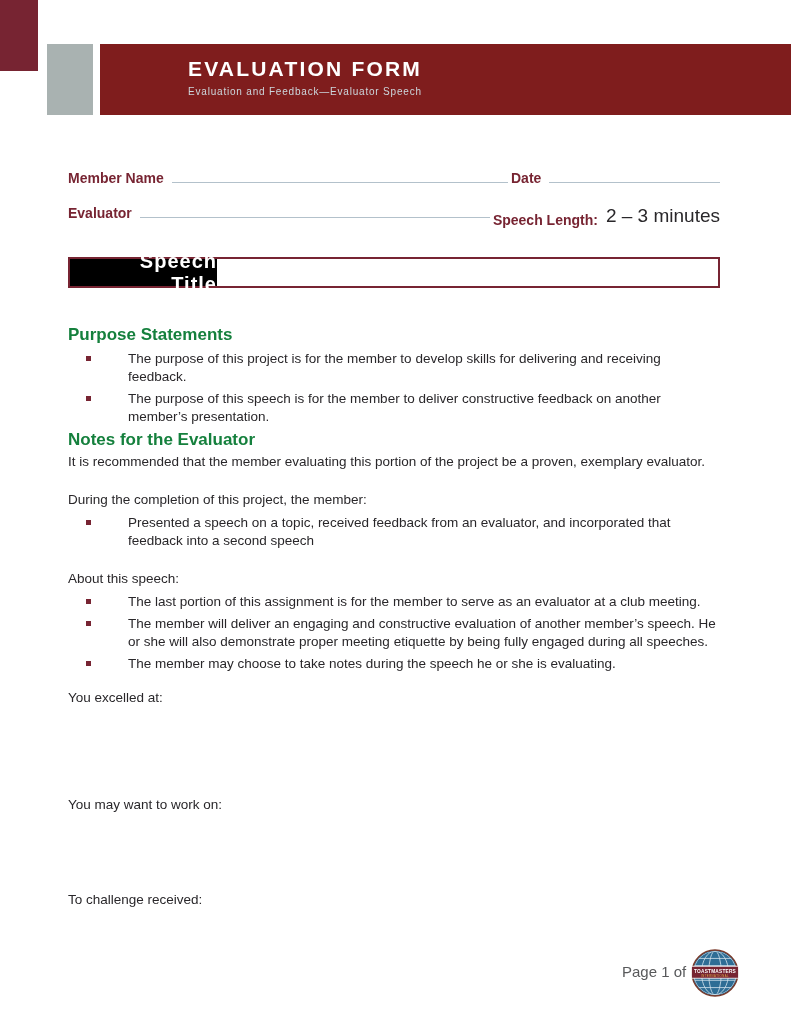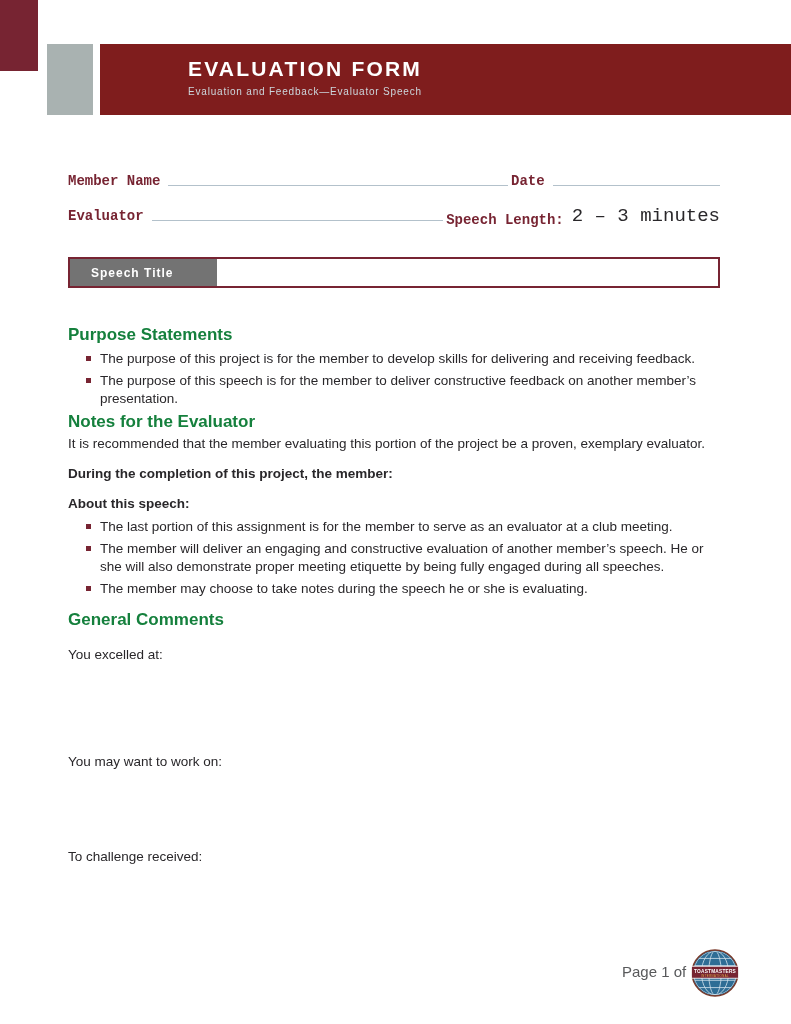--- a/index.html
+++ b/index.html
@@ -13,46 +13,46 @@
   .sq-maroon { position:absolute; left:0;  top:44; width:38px; height:71px; background:#772432; }
   .sq-gray   { position:absolute; left:47px; top:44px; width:46px; height:71px; background:#a9b2b1; }
   .banner {
     position:absolute; left:100px; top:44px; width:691px; height:71px;
     background:#7f1d1d; padding:13px 0 0 88px;
   }
   .banner-title { color:#ffffff; font-size:21px; font-weight:bold; letter-spacing:2.2px; }
   .banner-sub   { color:#ccd6dc; font-size:10px; letter-spacing:0.8px; margin-top:5px; }
   
   .form-rows { position:absolute; left:68px; top:170px; width:652px; }
-  .form-row { display:flex; align-items:center; height:22px; margin-bottom:13px;font-family:Liberation Mono, monospace; }
+  .form-row { display:flex; align-items:flex-start; height:22px; margin-bottom:13px; }
   .f-label { color:#772432; font-weight:bold; font-size:14px; white-space:nowrap; padding-right:8px; }
   .f-line  { flex:1; border-bottom:1.5px solid #b3c1cb; margin-bottom:3px; }
   .col1 { width:440px; display:flex; align-items:flex-end; }
   .col2 { flex:1; display:flex; align-items:flex-end; padding-left:3px; }
   .f-value { font-size:19px; color:#29272a; padding-bottom:1px; white-space:nowrap; }
   
   .title-bar {
     position:absolute; left:68px; top:257px; width:652px; height:31px;
     border:2px solid #772432; display:flex; background:#ffffff;
   }
   .title-tag {
-    width:147px; background:#737373; color:#fff; font-weight:bold; font-size:12px;
-    letter-spacing:1px; display:flex; align-items:center; padding-left:21px; flex-shrink:0;
+    width:147px; background:#000000; color:#fff; font-weight:bold; font-size:20px;
+    letter-spacing:1px; display:flex; align-items:center; padding-left:21px; flex-shrink:0;text-align:right;
   }
   .title-input { flex:1; background:#ffffff; }
   
   .content { position:absolute; left:68px; top:325px; width:652px; }
   .h-sec { color:#15803d; font-size:17px; font-weight:bold; line-height:20px; }
   .h-notes { margin-top:4px; }
   .h-general { margin-top:12px; }
   .body-text { font-size:13.5px; line-height:18px; color:#29272a; }
   .p-intro  { margin-top:3px; }
-  .p-lead   { margin-top:12px;font-weight:bold; }
+  .p-lead   { margin-top:20px; }
   ul.blist { list-style:none; margin-top:5px; }
-  ul.blist li { display:flex; margin-bottom:4px; }
+  ul.blist li { display:flex; margin-bottom:4px;gap:28px; }
   .bullet-sq {
     width:5px; height:5px; background:#772432; flex-shrink:0;
     margin:6px 9px 0 18px;
   }
   .prompt { margin-top:16px; }
   .write-area { width:100%; }
   .wa-1 { height:73px; } .wa-2 { height:61px; }
   
   .page-num { position:absolute; left:622px; top:963px; font-size:15px; color:#58595b; }
   .logo { position:absolute; left:690px; top:948px; width:50px; height:50px; }
@@ -107,37 +107,42 @@
       </li>
       <li>
         <span class="bullet-sq"></span>
         <span class="body-text">The purpose of this speech is for the member to deliver constructive feedback on another member’s presentation.</span>
       </li>
     </ul>
 
     <div class="h-sec h-notes">Notes for the Evaluator</div>
     <p class="body-text p-intro">It is recommended that the member evaluating this portion of the project be a proven, exemplary evaluator.</p>
     <p class="body-text p-lead">During the completion of this project, the member:</p>
+    <ul class="blist">
+      <li>
+        <span class="bullet-sq"></span>
+        <span class="body-text">Presented a speech on a topic, received feedback from an evaluator, and incorporated that feedback into a second speech</span>
+      </li>
+    </ul>
     <p class="body-text p-lead">About this speech:</p>
     <ul class="blist">
       <li>
         <span class="bullet-sq"></span>
         <span class="body-text">The last portion of this assignment is for the member to serve as an evaluator at a club meeting.</span>
       </li>
       <li>
         <span class="bullet-sq"></span>
         <span class="body-text">The member will deliver an engaging and constructive evaluation of another member’s speech. He or she will also demonstrate proper meeting etiquette by being fully engaged during all speeches.</span>
       </li>
       <li>
         <span class="bullet-sq"></span>
         <span class="body-text">The member may choose to take notes during the speech he or she is evaluating.</span>
       </li>
     </ul>
 
-    <div class="h-sec h-general">General Comments</div>
     <p class="body-text prompt">You excelled at:</p>
     <div class="write-area wa-1"></div>
     <p class="body-text prompt">You may want to work on:</p>
     <div class="write-area wa-2"></div>
     <p class="body-text prompt">To challenge received:</p>
   </div>
 
   <div class="page-num">Page 1 of 3</div>
   <svg class="logo" viewBox="0 0 48 48" aria-hidden="true">
     <circle cx="24" cy="24" r="22" fill="#2e6d95" stroke="#7b3b2b" stroke-width="1.4"></circle>

